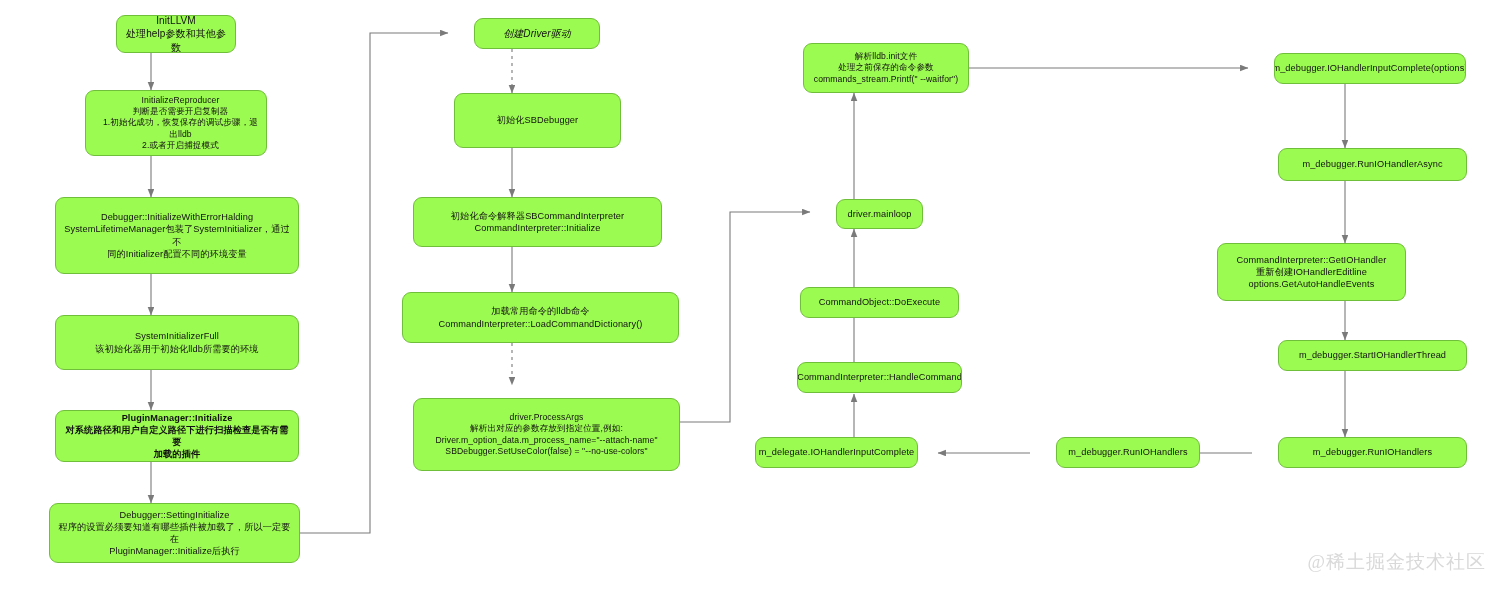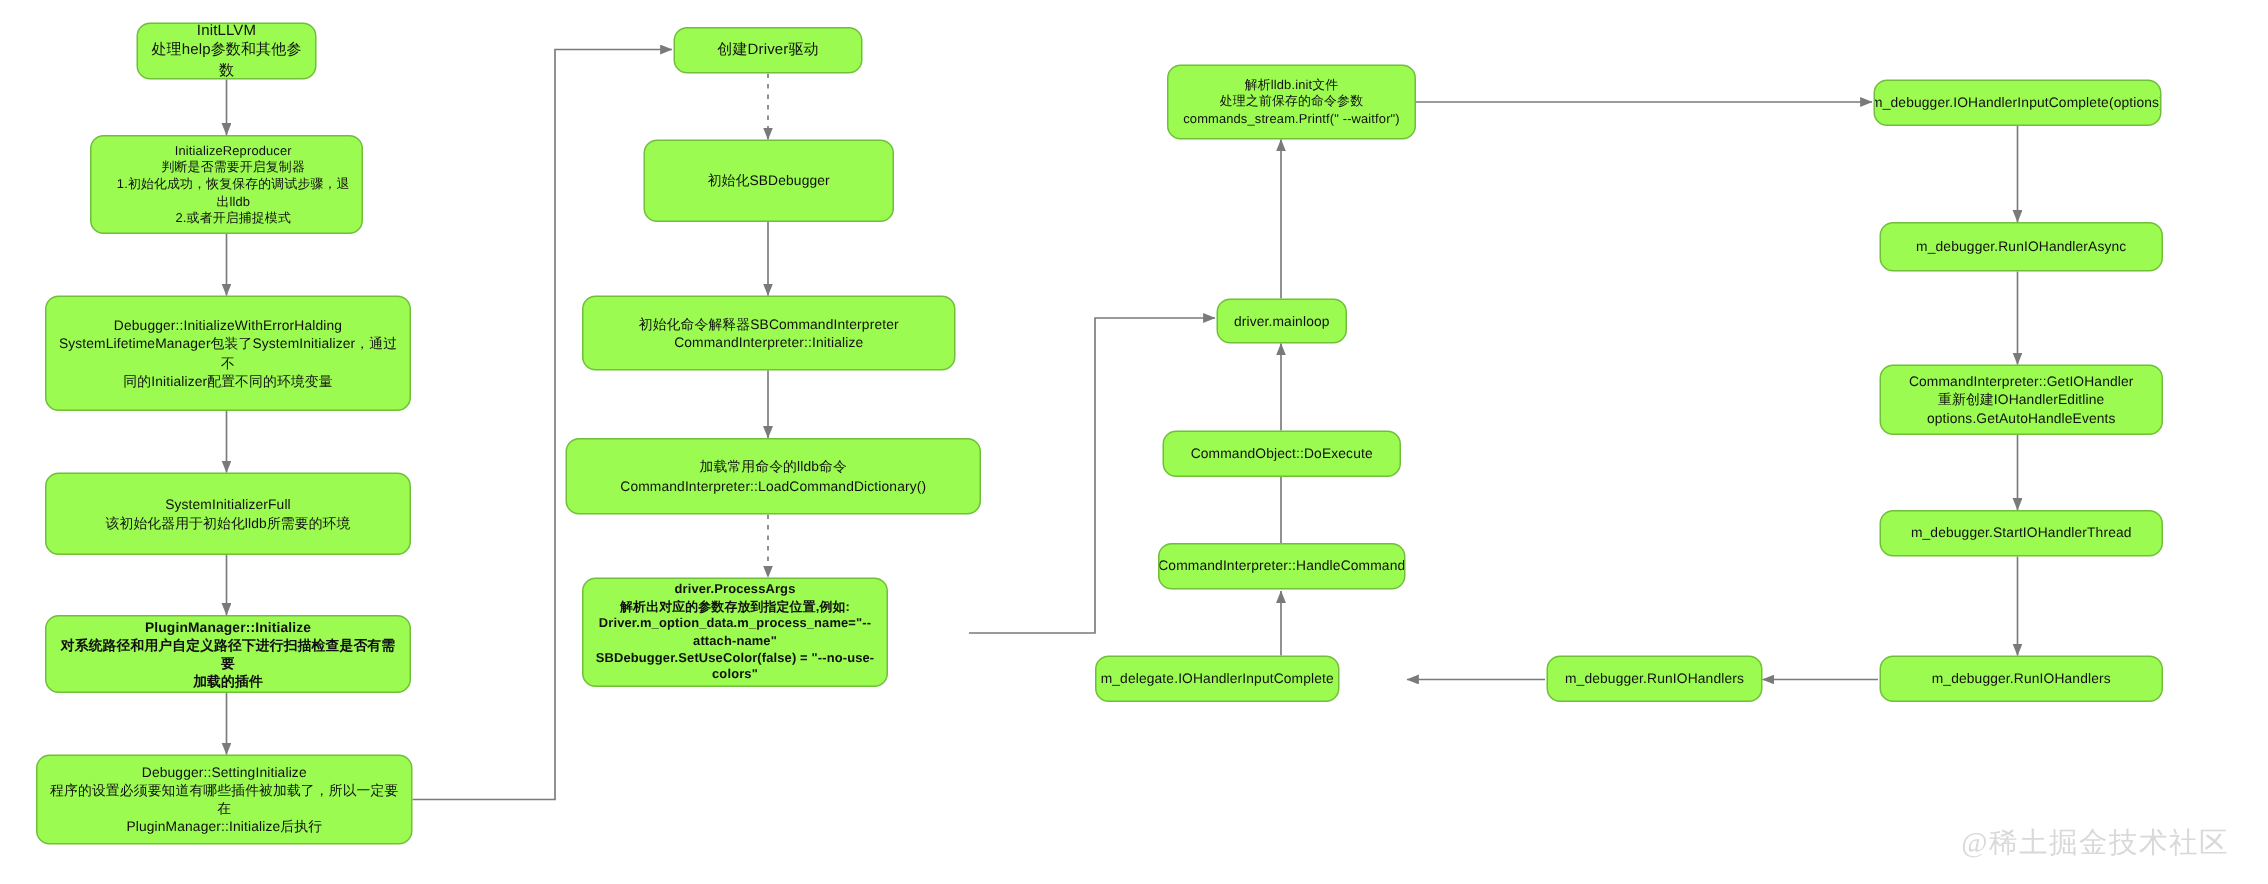--- a/index.html
+++ b/index.html
@@ -23,20 +23,21 @@
     display:flex;
     align-items:center;
     justify-content:center;
     text-align:center;
     color:#111111;
     line-height:1.32;
     padding:3px 6px;
     white-space:pre-line;
     letter-spacing:0.1px;
     overflow:hidden;
+    margin-left:25px;
   }
   .fs10{font-size:10px;}
   .fs9{font-size:9.2px;}
   .fs85{font-size:8.6px;}
 
   .watermark{
     position:absolute;
     right:26px;bottom:14px;
     font-size:19px;
     color:#d9d9d9;
@@ -109,52 +110,52 @@
 该初始化器用于初始化lldb所需要的环境</div>
 
   <div class="node fs9" style="left:30px;top:410px;width:244px;height:52px;font-weight:bold;">PluginManager::Initialize
 对系统路径和用户自定义路径下进行扫描检查是否有需要
 加载的插件</div>
 
   <div class="node fs9" style="left:24px;top:503px;width:251px;height:60px;">Debugger::SettingInitialize
 程序的设置必须要知道有哪些插件被加载了，所以一定要在
 PluginManager::Initialize后执行</div>
 
-  <div class="node fs10" style="left:449px;top:18px;width:126px;height:31px;">创建Driver驱动</div>
+  <div class="node fs10" style="left:449px;top:18px;width:126px;height:31px;font-style:italic;">创建Driver驱动</div>
 
   <div class="node fs9" style="left:429px;top:93px;width:167px;height:55px;">初始化SBDebugger</div>
 
   <div class="node fs9" style="left:388px;top:197px;width:249px;height:50px;">初始化命令解释器SBCommandInterpreter
 CommandInterpreter::Initialize</div>
 
   <div class="node fs9" style="left:377px;top:292px;width:277px;height:51px;">加载常用命令的lldb命令
 CommandInterpreter::LoadCommandDictionary()</div>
 
-  <div class="node fs85" style="left:388px;top:385px;width:204px;height:73px;font-weight:bold;">driver.ProcessArgs
+  <div class="node fs85" style="left:388px;top:398px;width:267px;height:73px;">driver.ProcessArgs
 解析出对应的参数存放到指定位置,例如:
 Driver.m_option_data.m_process_name="--attach-name"
 SBDebugger.SetUseColor(false) = "--no-use-colors"</div>
 
   <div class="node fs85" style="left:778px;top:43px;width:166px;height:50px;">解析lldb.init文件
 处理之前保存的命令参数
 commands_stream.Printf(" --waitfor")</div>
 
   <div class="node fs9" style="left:811px;top:199px;width:87px;height:30px;">driver.mainloop</div>
 
   <div class="node fs9" style="left:775px;top:287px;width:159px;height:31px;">CommandObject::DoExecute</div>
 
   <div class="node fs9" style="left:772px;top:362px;width:165px;height:31px;">CommandInterpreter::HandleCommand</div>
 
   <div class="node fs9" style="left:730px;top:437px;width:163px;height:31px;">m_delegate.IOHandlerInputComplete</div>
 
   <div class="node fs9" style="left:1249px;top:53px;width:192px;height:31px;">m_debugger.IOHandlerInputComplete(options)</div>
 
   <div class="node fs9" style="left:1253px;top:148px;width:189px;height:33px;">m_debugger.RunIOHandlerAsync</div>
 
-  <div class="node fs9" style="left:1253px;top:243px;width:189px;height:47px;">CommandInterpreter::GetIOHandler
+  <div class="node fs9" style="left:1192px;top:243px;width:189px;height:58px;">CommandInterpreter::GetIOHandler
 重新创建IOHandlerEditline
 options.GetAutoHandleEvents</div>
 
   <div class="node fs9" style="left:1253px;top:340px;width:189px;height:31px;">m_debugger.StartIOHandlerThread</div>
 
   <div class="node fs9" style="left:1253px;top:437px;width:189px;height:31px;">m_debugger.RunIOHandlers</div>
 
   <div class="node fs9" style="left:1031px;top:437px;width:144px;height:31px;">m_debugger.RunIOHandlers</div>
 
   <div class="watermark">@稀土掘金技术社区</div>

